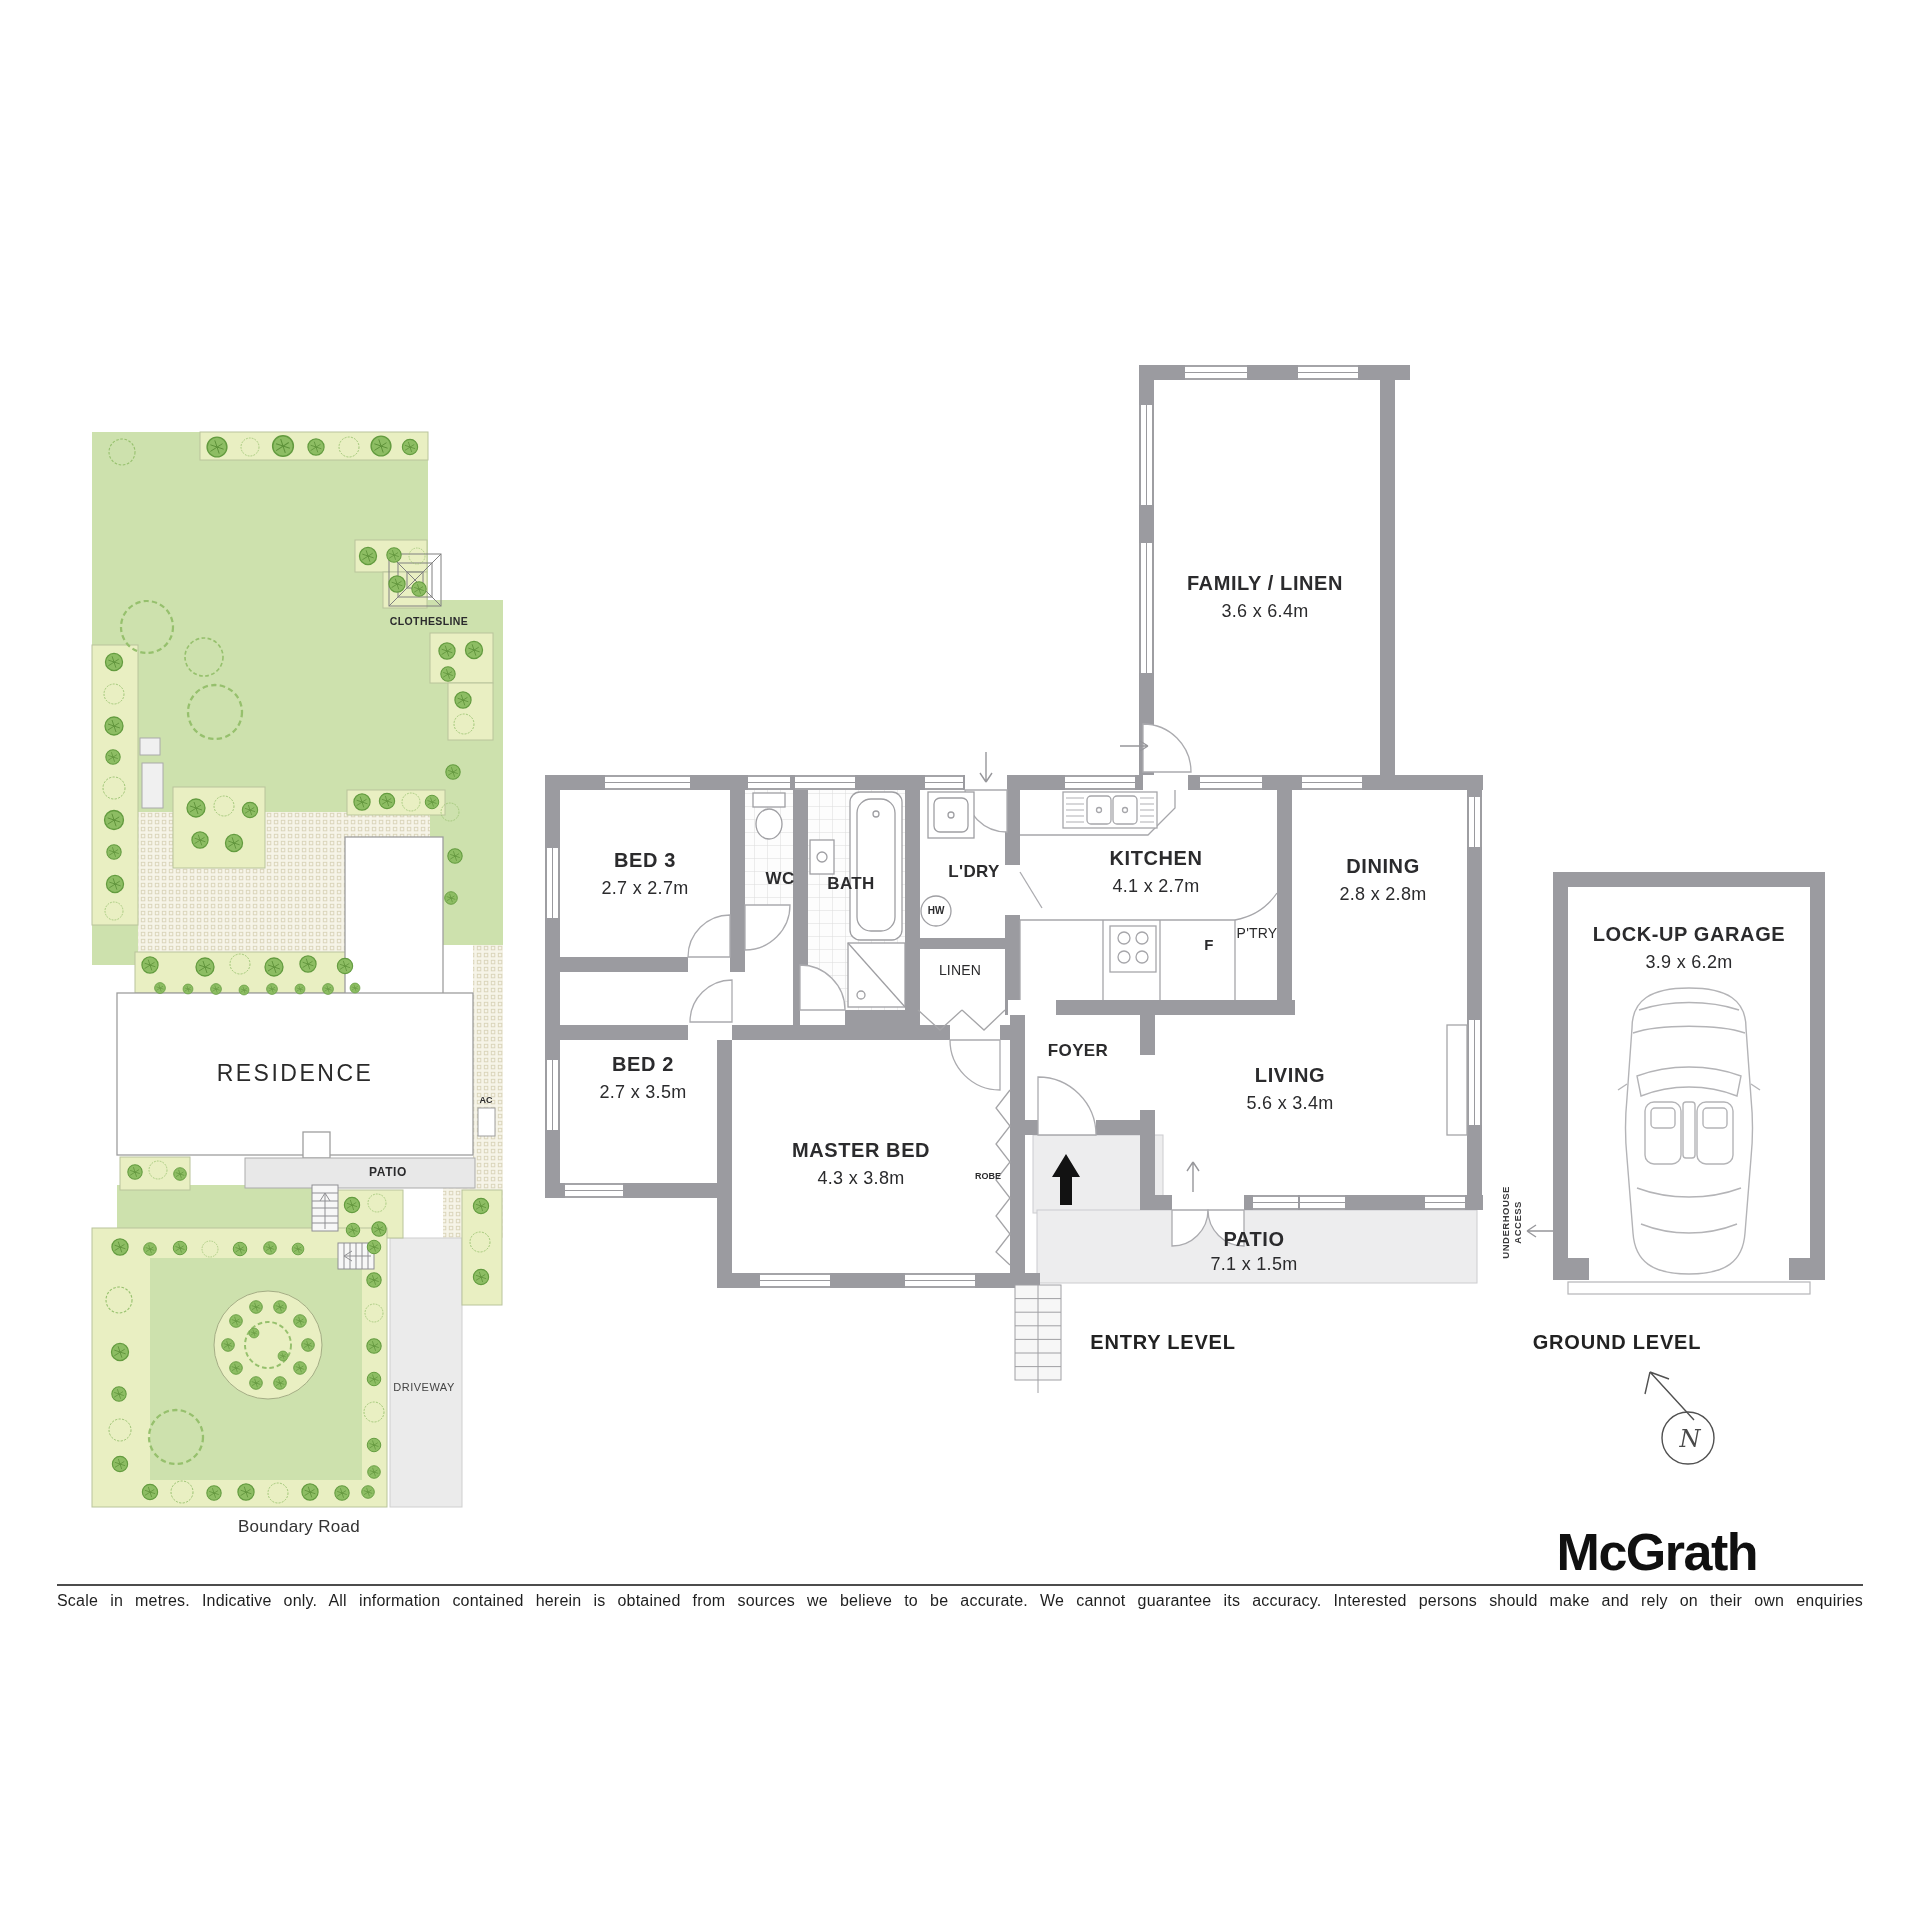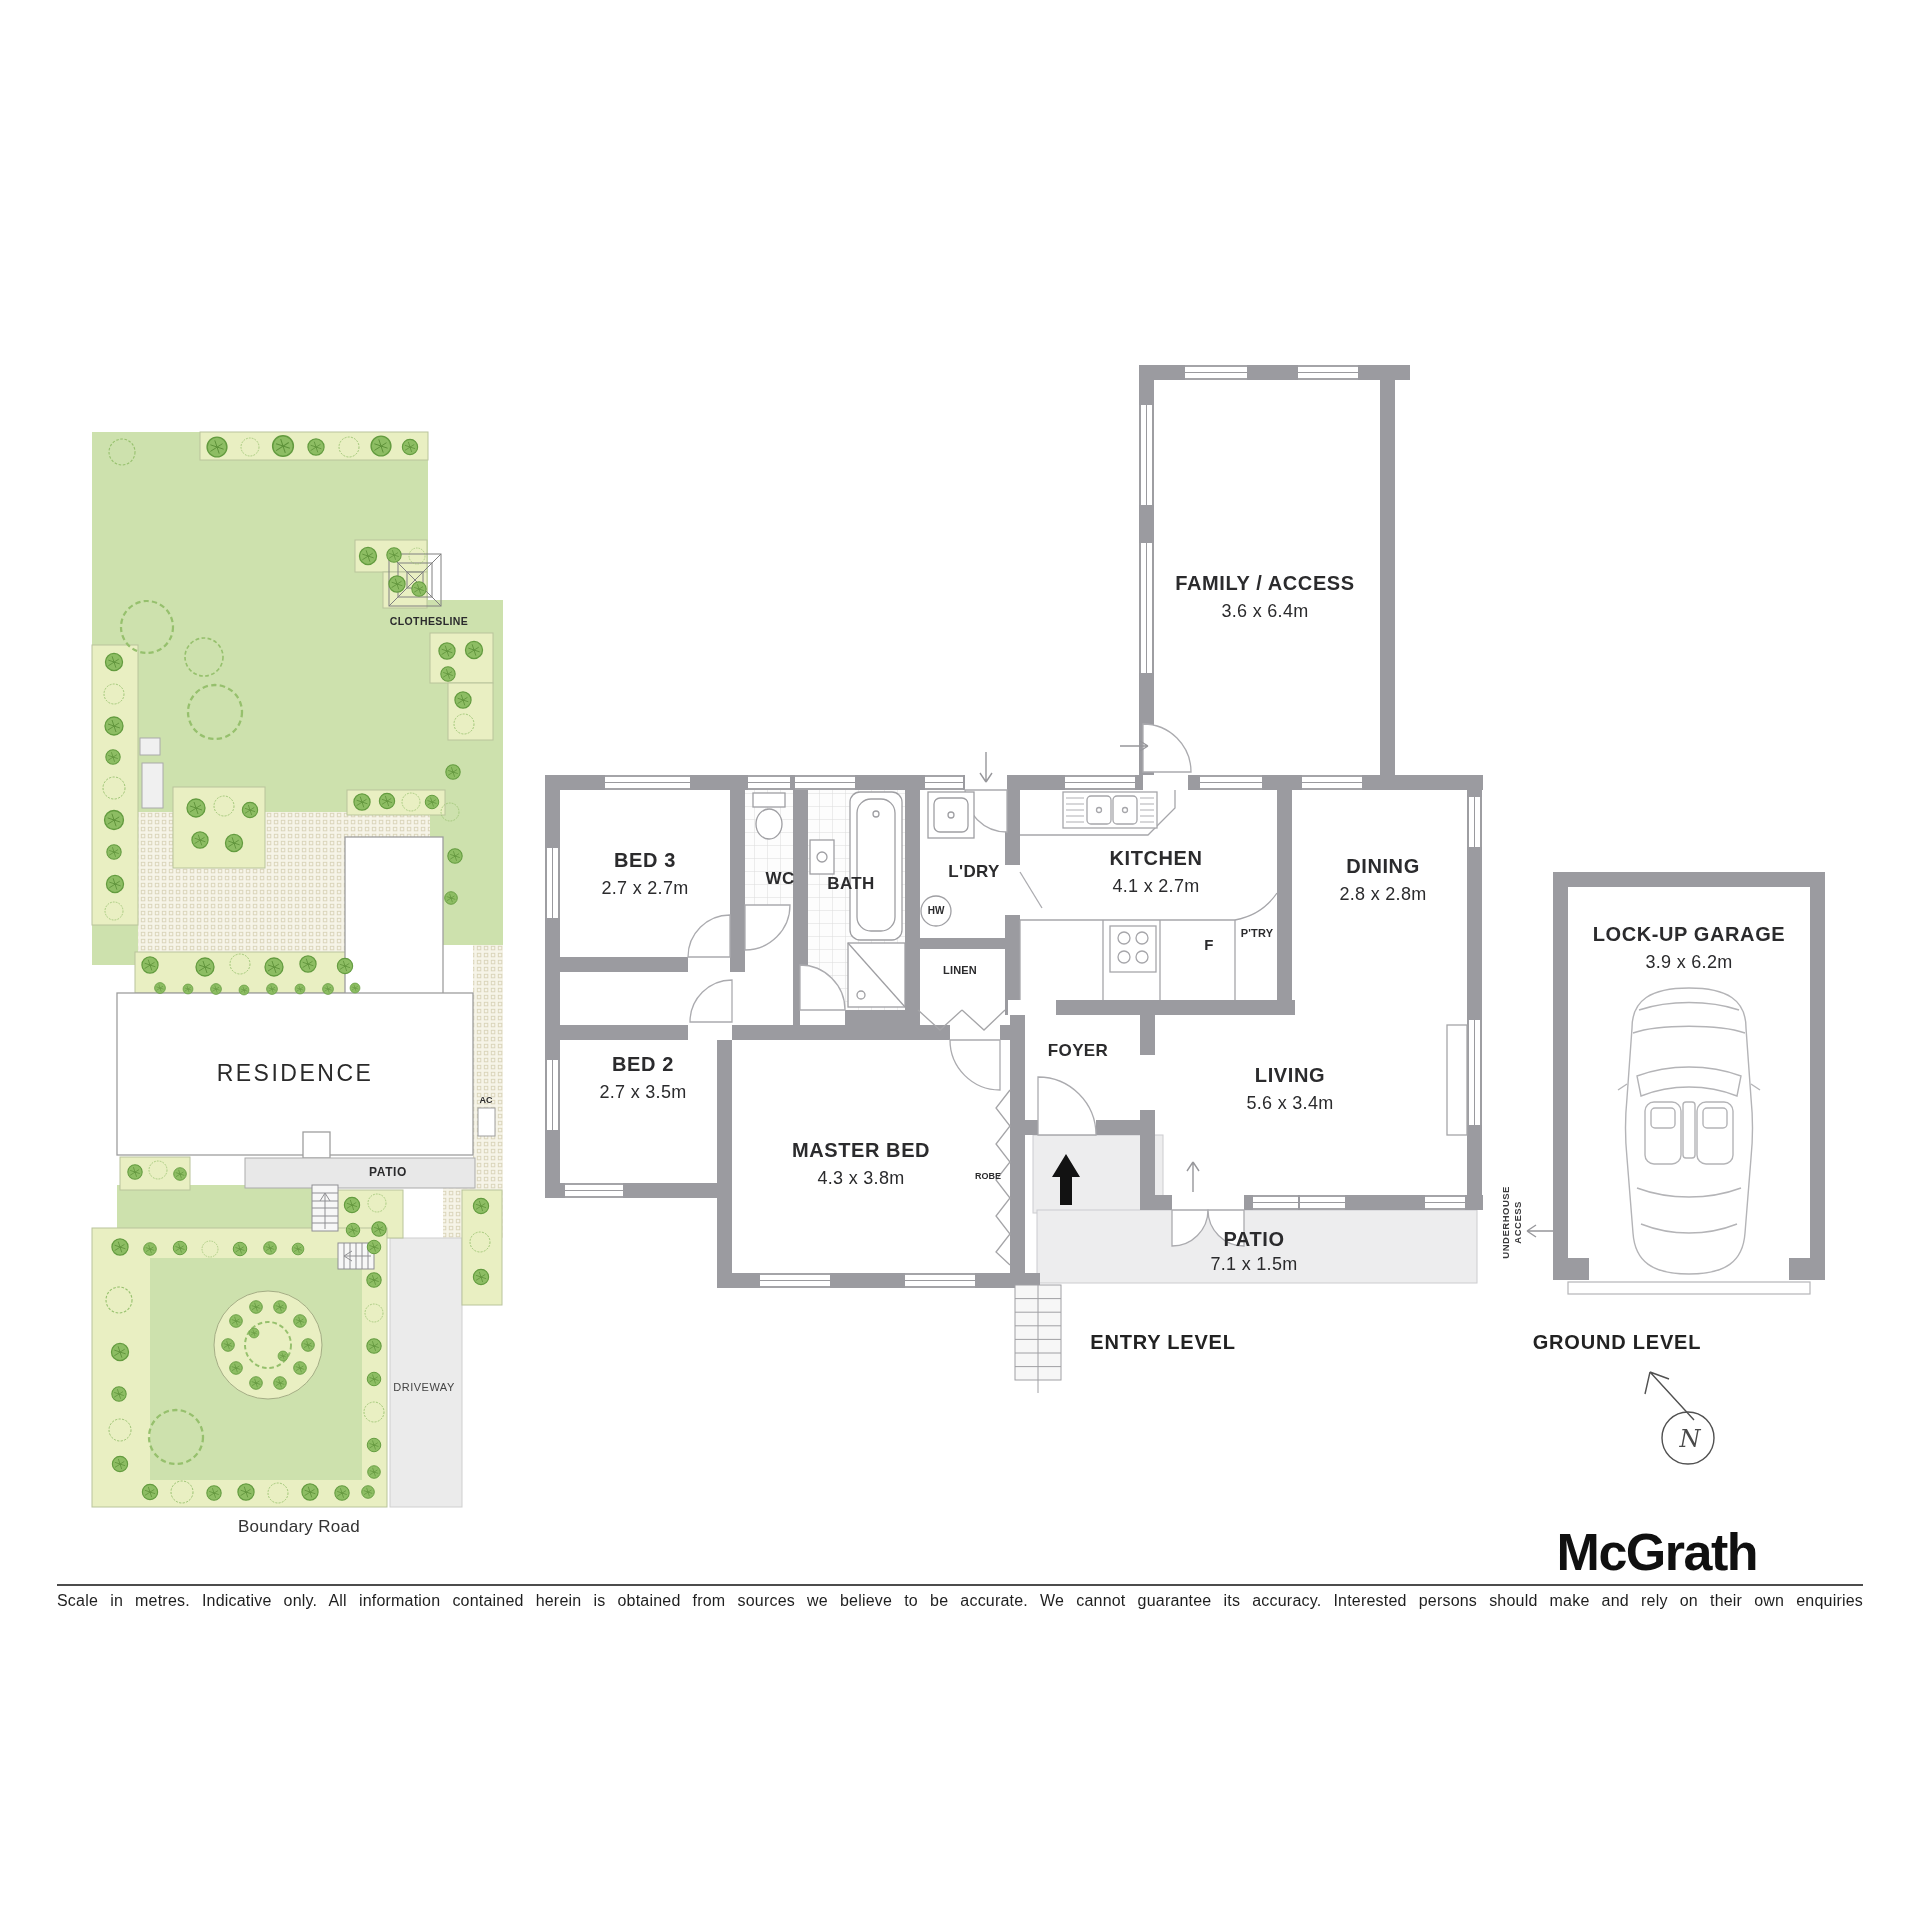--- a/index.html
+++ b/index.html
@@ -4,21 +4,21 @@
 <style>
   html,body{margin:0;padding:0;background:#fff;}
   #stage{position:relative;width:1920px;height:1920px;background:#fff;overflow:hidden;
          font-family:"Liberation Sans","DejaVu Sans",sans-serif;}
   #plan{position:absolute;left:0;top:0;}
   .lbl{position:absolute;transform:translate(-50%,-50%);color:#2b2b2d;white-space:nowrap;
        text-align:center;line-height:1.15;}
   .rname{font-size:20px;font-weight:600;letter-spacing:.6px;}
   .rdims{font-size:18px;font-weight:400;letter-spacing:.3px;margin-top:6px;}
   .sm{font-size:17px;font-weight:600;letter-spacing:.4px;padding-left:22px;}
-  .xs{font-size:11px;font-weight:700;letter-spacing:.2px;}
+  .xs{font-size:14px;font-weight:400;letter-spacing:.2px;}
   .tiny{font-size:9px;font-weight:600;}
   .level{font-size:20px;font-weight:700;letter-spacing:.8px;color:#222;}
   .residence{font-size:23px;font-weight:500;letter-spacing:2.5px;color:#2a2a2a;}
   .road{font-size:17px;font-weight:500;letter-spacing:.3px;color:#333;}
   .clothes{font-size:10.5px;font-weight:600;letter-spacing:.4px;}
   .sitePatio{font-size:12px;font-weight:600;letter-spacing:.6px;}
   .drive{font-size:11px;font-weight:500;letter-spacing:.5px;color:#444;}
   .hw{font-size:10px;font-weight:700;}
   .underhouse{position:absolute;left:1471px;top:1210px;width:82px;text-align:center;
       transform:rotate(-90deg);font-size:9.5px;font-weight:600;letter-spacing:.5px;
@@ -420,21 +420,21 @@
 </svg>
 
 <div class="lbl clothes" style="left:415px;top:621px;padding-left:28px;">CLOTHESLINE</div>
 <div class="lbl residence" style="left:295px;top:1073px;">RESIDENCE</div>
 <div class="lbl sitePatio" style="left:388px;top:1173px;">PATIO</div>
 <div class="lbl tiny" style="left:486px;top:1100px;">AC</div>
 <div class="lbl drive" style="left:424px;top:1387px;">DRIVEWAY</div>
 <div class="lbl road" style="left:299px;top:1527px;">Boundary Road</div>
 
 <div class="lbl" style="left:1265px;top:597px;">
-  <div class="rname">FAMILY / ACCESS</div>
+  <div class="rname">FAMILY / LINEN</div>
   <div class="rdims">3.6 x 6.4m</div>
 </div>
 <div class="lbl" style="left:645px;top:874px;">
   <div class="rname">BED 3</div>
   <div class="rdims">2.7 x 2.7m</div>
 </div>
 <div class="lbl sm" style="left:769px;top:879px;">WC</div>
 <div class="lbl sm" style="left:840px;top:884px;">BATH</div>
 <div class="lbl sm" style="left:963px;top:872px;">L'DRY</div>
 <div class="lbl hw" style="left:936px;top:911px;">HW</div>

